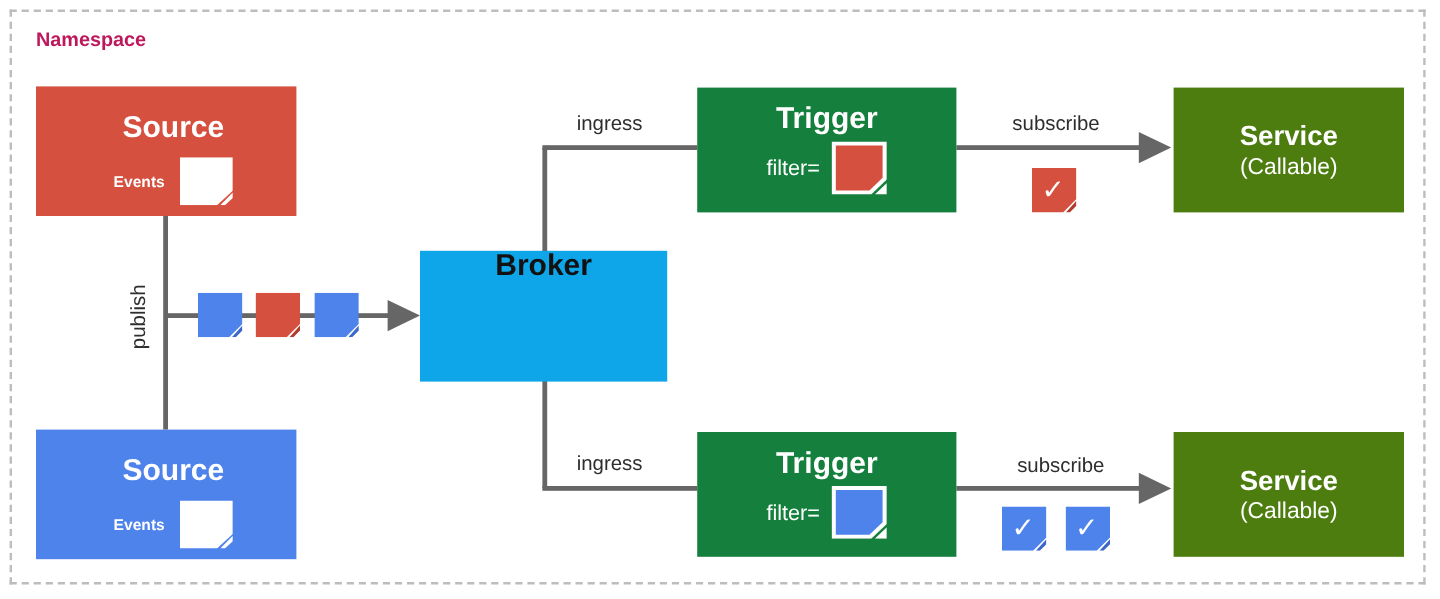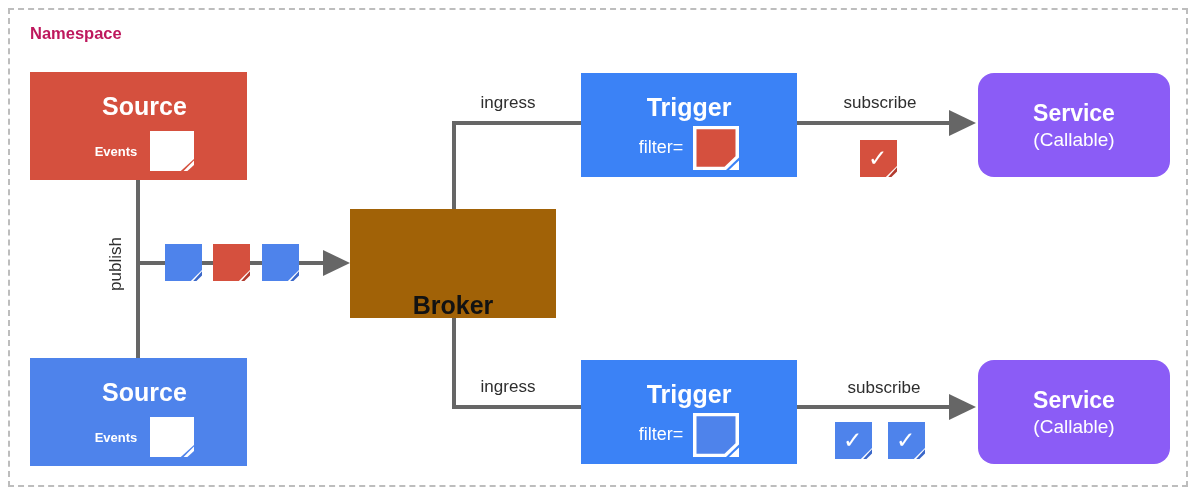--- a/index.html
+++ b/index.html
@@ -25,26 +25,26 @@
   .box{
     position:absolute;display:flex;flex-direction:column;align-items:center;
     color:#fff;box-sizing:border-box;
   }
   .box .title{font-weight:bold;font-size:25px;line-height:1;}
   .src{background:var(--bg);padding-left:12px;}
   .src .title{margin-top:22px;}
   .row{display:flex;align-items:center;gap:13px;margin-top:12px;}
   .events-label{font-size:13px;font-weight:bold;}
   .filter-label{font-size:18px;font-weight:normal;}
-  .broker{background:#a16207;justify-content:flex-end;}
+  .broker{background:#0ea5e9;justify-content:flex-start;}
   .broker .title{color:#121212;}
-  .trigger{background:#3b82f6;justify-content:center;}
+  .trigger{background:#15803d;}
   .trigger .title{margin-top:14px;}
   .trigger .row{margin-top:6px;gap:10px;}
-  .service{background:#8b5cf6;justify-content:center;text-align:center;line-height:1.25;border-radius:16px;}
+  .service{background:#4d7c0f;justify-content:center;text-align:center;line-height:1.25;}
   .service .title{font-size:23px;line-height:1.25;}
   .service .subtitle{font-size:19px;}
   .icon-note{position:relative;display:block;}
   .icon-note svg{display:block;width:100%;height:100%;}
   .note-abs{position:absolute;width:37px;height:37px;}
   .z{z-index:2;}
 </style>
 </head>
 <body>
 

